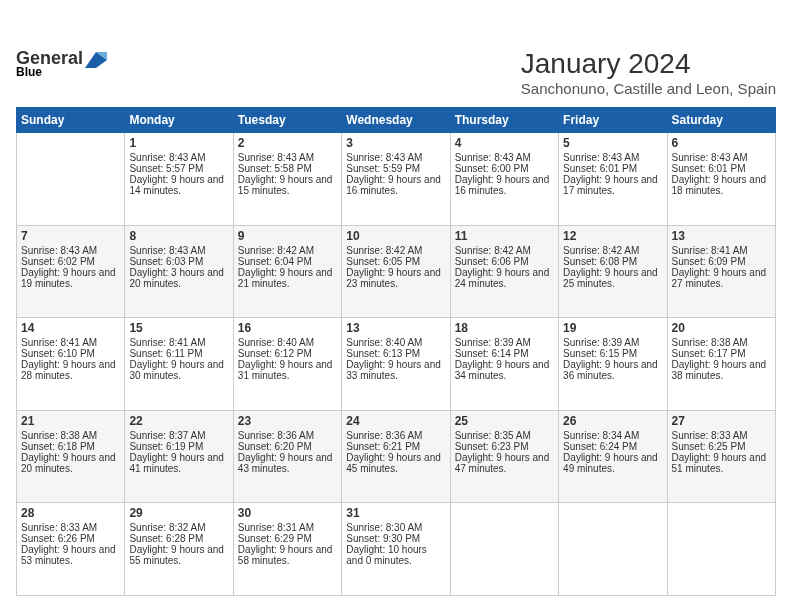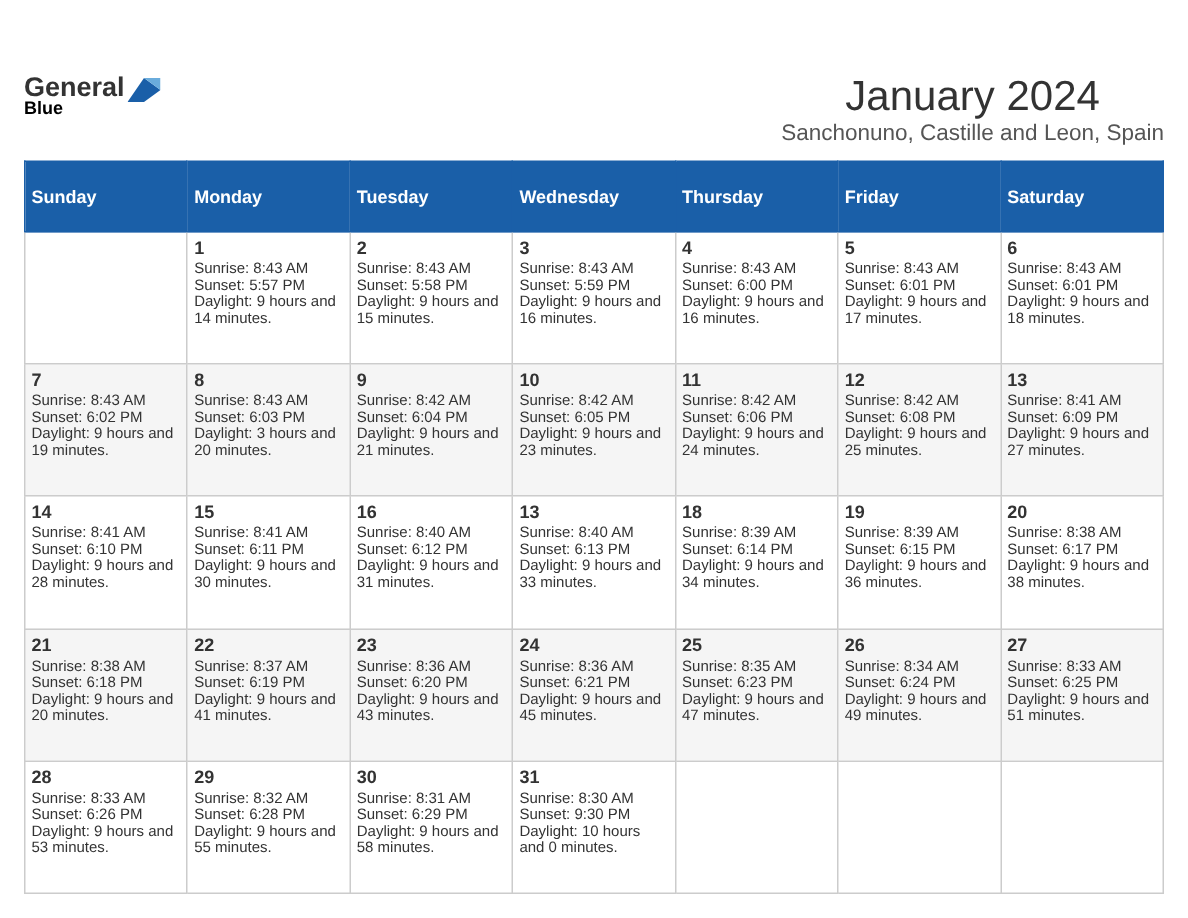--- a/index.html
+++ b/index.html
@@ -27,42 +27,42 @@
     .logo {
       display: flex;
       flex-direction: column;
       align-items: flex-start;
     }
     .logo-text {
       display: flex;
       align-items: center;
     }
     .title-section {
-      text-align: center;
+      text-align: left;
     }
     .month-title {
       font-size: 28px;
       color: #333;
       font-weight: normal;
     }
     .location {
       font-size: 15px;
       color: #555;
     }
     .calendar {
       flex: 1;
       border: 1px solid #ccc;
       border-collapse: collapse;
       width: 100%;
       table-layout: fixed;
     }
     .calendar th {
       background-color: #1a5fa8;
       color: #fff;
-      padding: 16px 4px;
+      padding: 5px 4px;
       font-size: 12px;
       font-weight: bold;
       border: 1px solid #1a5fa8;
       text-align: left;
     }
     .calendar td {
       border: 1px solid #ccc;
       vertical-align: top;
       padding: 3px 4px;
       font-size: 10px;

